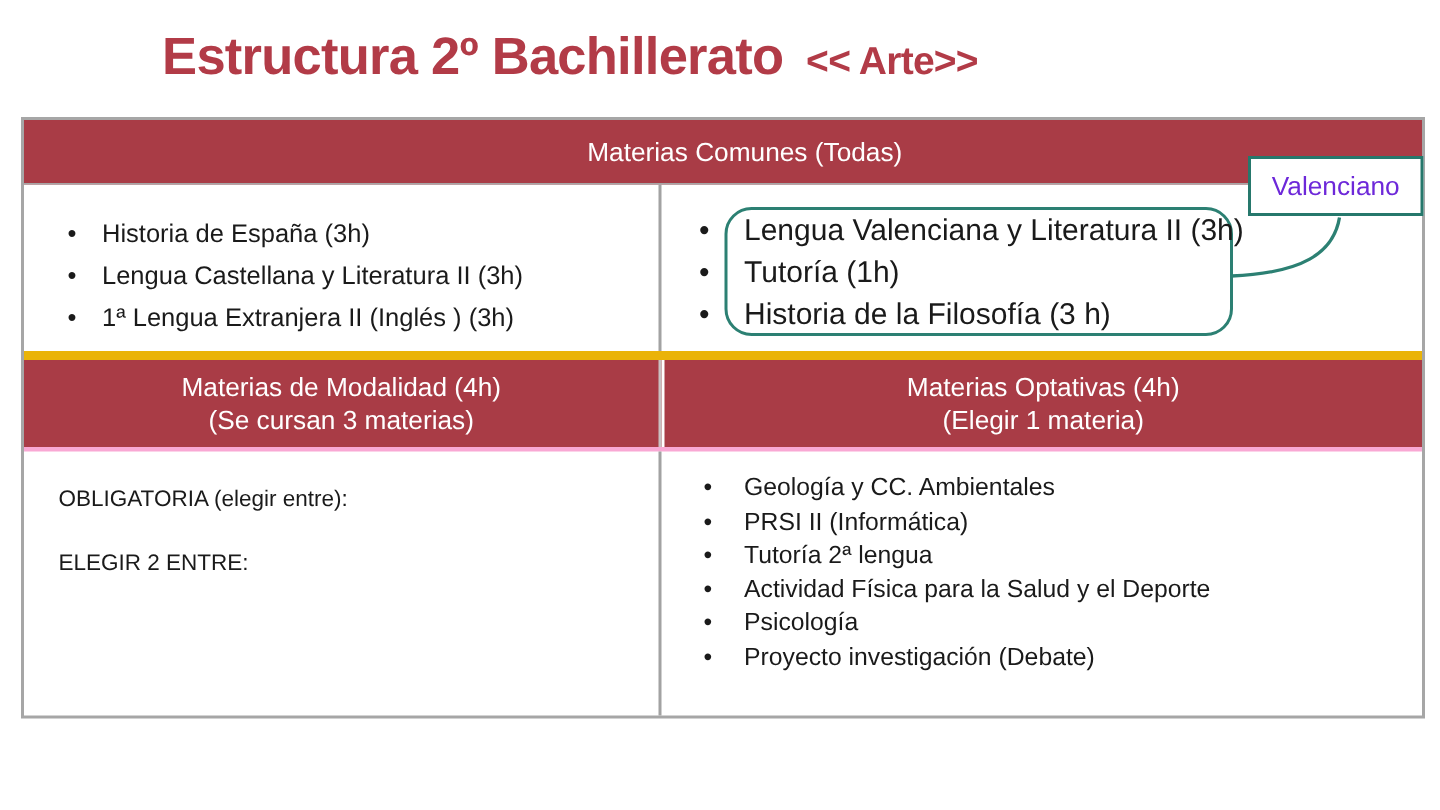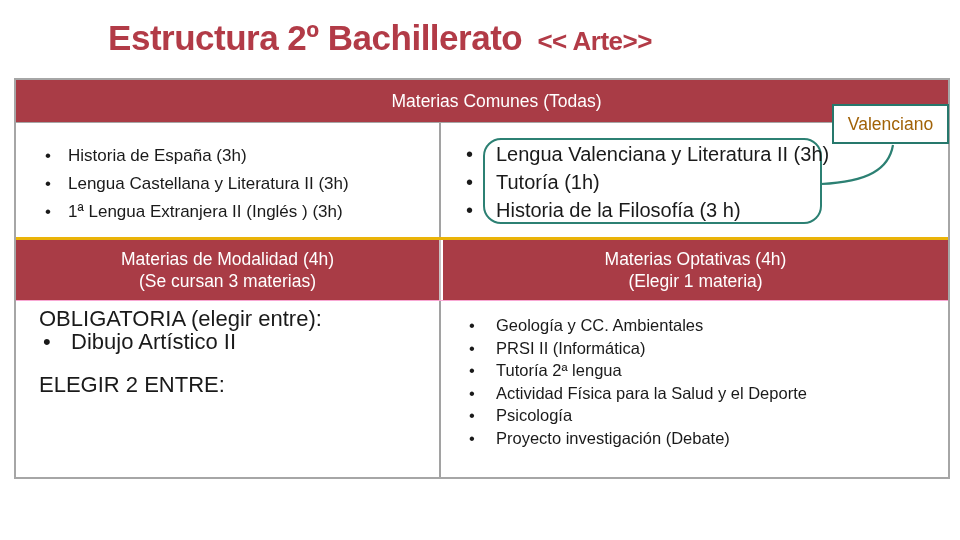--- a/index.html
+++ b/index.html
@@ -19,22 +19,22 @@
   .slide-title .suffix{font-size:26px;margin-left:6px;}
 
   
   .grid{
     position:absolute;left:14px;top:78px;width:936px;height:401px;
     border:2px solid #A6A6A6;background:#fff;
   }
   .row{position:absolute;left:0;width:932px;}
   .row-h1{top:0;height:43px;background:#A93C46;border-bottom:1px solid #A6A6A6;
     display:flex;align-items:center;justify-content:center;padding-left:29px;}
-  .row-b1{top:43px;height:117px;border-bottom:3px solid #eab308;padding-left:20px;}
-  .row-h2{top:160px;height:61px;border-bottom:1px solid #f9a8d4;padding-left:32px;}
+  .row-b1{top:43px;height:117px;border-bottom:6px solid #eab308;padding-left:20px;}
+  .row-h2{top:160px;height:61px;border-bottom:3px solid #f9a8d4;padding-left:32px;}
   .row-b2{top:221px;height:176px;}
 
   .hdr-text{color:#fff;font-size:17.5px;}
 
   .cell-l{position:absolute;left:0;top:0;bottom:0;width:425px;border-right:2px solid #A2A2A2;}
   .cell-r{position:absolute;left:427px;right:0;top:0;bottom:0;}
   .row-h2 .cell-l{background:#A93C46;border-right:2px solid #C9C1C2;}
   .row-h2 .cell-r{background:#A93C46;}
   .hdr2{height:100%;display:flex;flex-direction:column;align-items:center;justify-content:center;
     color:#fff;font-size:17.5px;line-height:22px;text-align:center;}
@@ -49,38 +49,38 @@
 
   .list-b1r{position:absolute;left:23px;top:17px;font-size:20px;}
   .list-b1r li{line-height:28px;padding-left:30px;}
 
   .rounded-box{
     position:absolute;left:40px;top:15px;width:339px;height:86px;
     border:2px solid #2C8073;border-radius:18px;background:transparent;
   }
 
   
-  .modalidad{position:absolute;left:0;top:0;width:508px;padding-top:6px;font-size:22px;}
+  .modalidad{position:absolute;left:0;top:0;width:508px;padding-top:20px;font-size:15px;}
   .mod-label{margin-left:23px;line-height:23px;}
   .mod-label-2{margin-top:20px;}
   .list-oblig{margin-left:27px;}
   .list-oblig li{line-height:23px;padding-left:28px;}
   .list-elegir{margin-left:10px;}
   .list-elegir li{line-height:23px;padding-left:29px;max-width:400px;}
   .list-elegir li:first-child{width:398px;}
 
   
   .list-opt{position:absolute;left:26px;top:13px;font-size:16.5px;}
   .list-opt li{line-height:22.5px;padding-left:27px;}
 
   
   .callout{
     position:absolute;left:832px;top:104px;width:117px;height:40px;
     background:#fff;border:2px solid #26786C;z-index:5;
-    display:flex;align-items:center;justify-content:center;font-size:17.5px;color:#a16207;
+    display:flex;align-items:center;justify-content:center;font-size:17.5px;color:#6d28d9;
   }
   .connector{position:absolute;left:0;top:0;width:960px;height:540px;z-index:4;pointer-events:none;}
 </style>
 </head>
 <body>
 
 <div class="slide-title">
   <span>Estructura 2º Bachillerato</span>
   <span class="suffix">&lt;&lt; Arte&gt;&gt;</span>
 </div>
@@ -121,23 +121,20 @@
         <span>Materias Optativas (4h)</span>
         <span>(Elegir 1 materia)</span>
       </div>
     </div>
   </div>
 
   <div class="row row-b2">
     <div class="cell-l">
       <div class="modalidad">
         <div class="mod-label">OBLIGATORIA (elegir entre):</div>
-        <ul class="list-oblig">
-          <li>Dibujo Artístico II</li>
-        </ul>
         <div class="mod-label mod-label-2">ELEGIR 2 ENTRE:</div>
       </div>
     </div>
     <div class="cell-r">
       <ul class="list-opt">
         <li>Geología y CC. Ambientales</li>
         <li>PRSI II (Informática)</li>
         <li>Tutoría 2ª lengua</li>
         <li>Actividad Física para la Salud y el Deporte</li>
         <li>Psicología</li>

